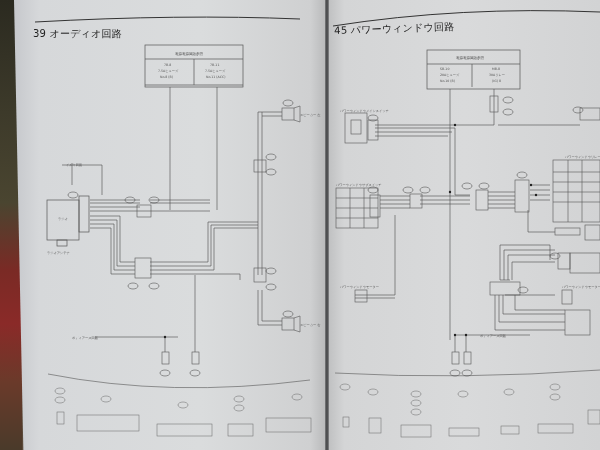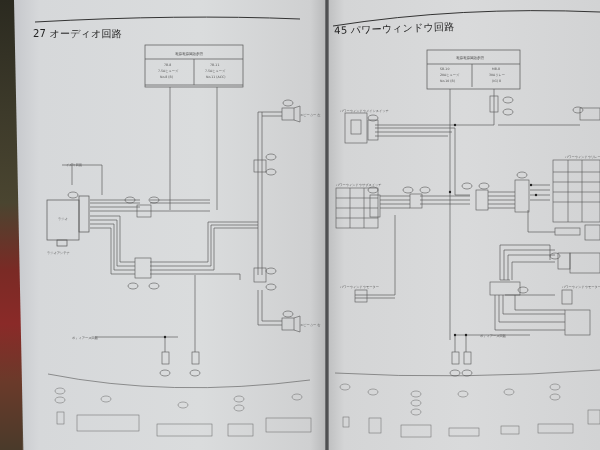--- a/index.html
+++ b/index.html
@@ -18,21 +18,21 @@
   .lbl{font-size:3.2px;fill:#555;font-family:"DejaVu Sans",sans-serif;}
 </style>
 </head>
 <body>
 
 <div class="bg-cloth"></div>
 <div class="page-left"></div>
 <div class="page-right"></div>
 <div class="spine"></div>
 
-<div class="title" style="left:33px;top:27px;">27 オーディオ回路</div>
+<div class="title" style="left:33px;top:27px;">39 オーディオ回路</div>
 <div class="title" style="left:334px;top:24px;transform:rotate(-2deg);transform-origin:left top;">45 パワーウィンドウ回路</div>
 
 <svg class="diagram" viewBox="0 0 600 450">
 
   <path d="M35 22 Q180 14 300 19" stroke="#333" stroke-width="1" fill="none"></path>
   <path d="M333 26 Q460 6 600 12" stroke="#333" stroke-width="1" fill="none"></path>
 
   <path d="M48 374 Q170 398 310 380" stroke="#555" stroke-width="0.6" fill="none"></path>
   <path d="M335 373 Q460 380 600 370" stroke="#555" stroke-width="0.6" fill="none"></path>
 

